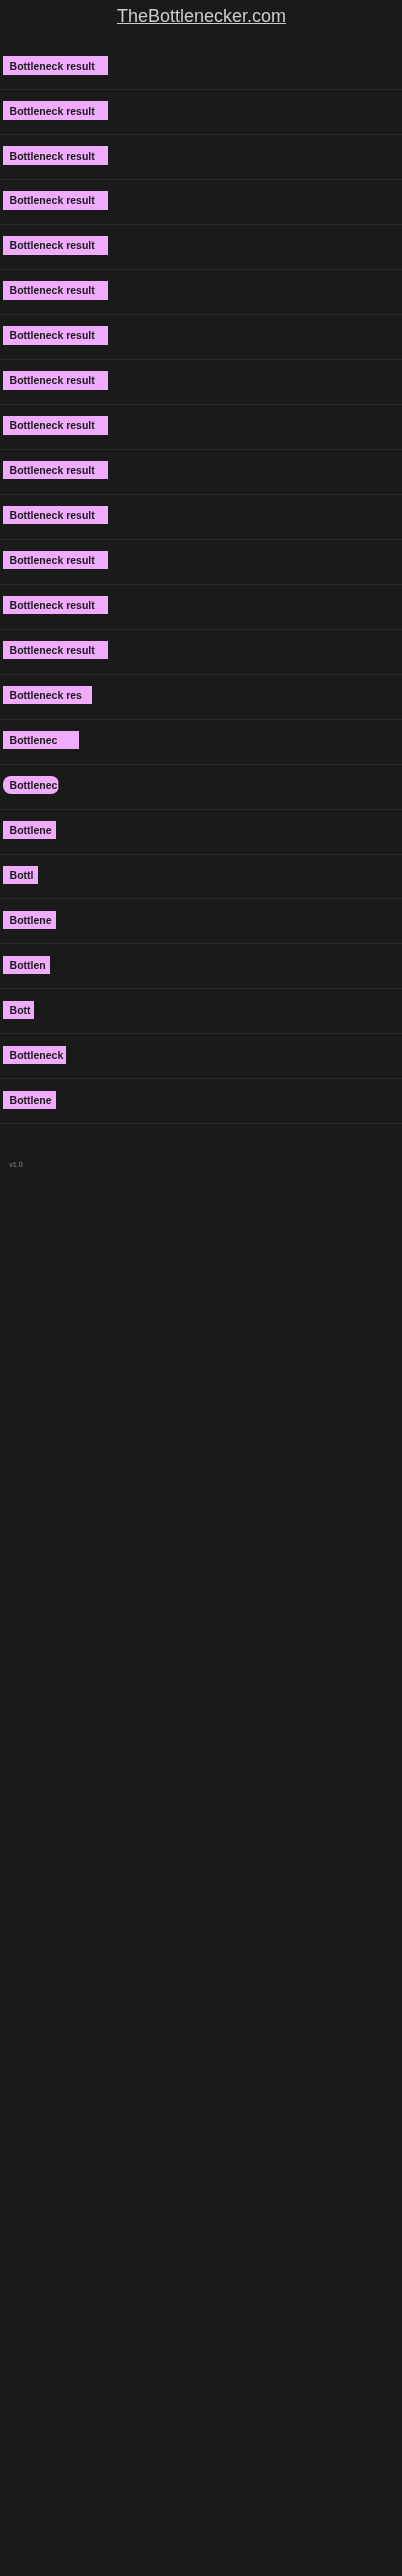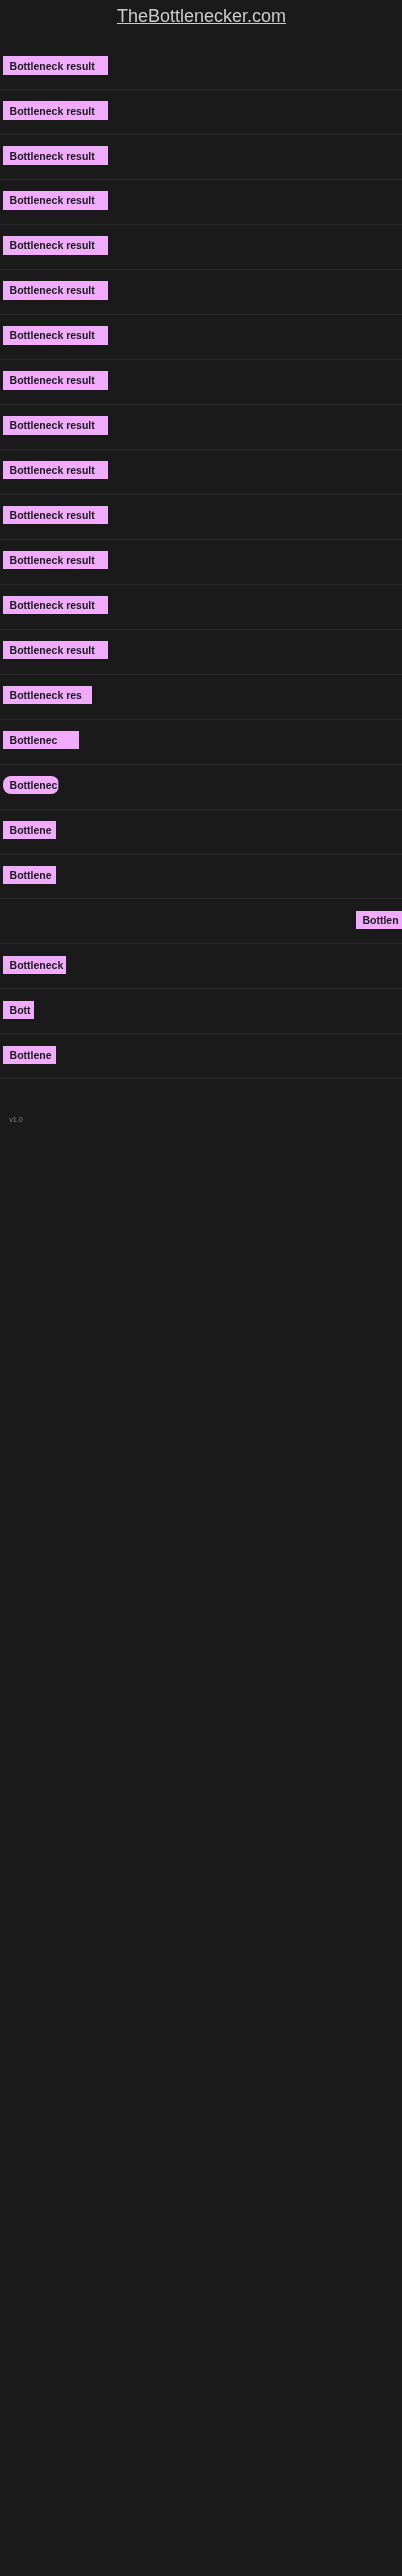--- a/index.html
+++ b/index.html
@@ -61,20 +61,21 @@
     <div style="padding: 11.3px 0px 11.3px 3.2px; border-bottom: 0.8px solid rgb(42, 42, 42);"><div class="bottleneck-bar" style="width: 105px;">Bottleneck result</div></div>
     <div style="padding: 11.3px 0px 11.3px 3.2px; border-bottom: 0.8px solid rgb(42, 42, 42);"><div class="bottleneck-bar" style="width: 105px;">Bottleneck result</div></div>
     <div style="padding: 11.3px 0px 11.3px 3.2px; border-bottom: 0.8px solid rgb(42, 42, 42);"><div class="bottleneck-bar" style="width: 105px;">Bottleneck result</div></div>
     <div style="padding: 11.3px 0px 11.3px 3.2px; border-bottom: 0.8px solid rgb(42, 42, 42);"><div class="bottleneck-bar" style="width: 105px;">Bottleneck result</div></div>
     <div style="padding: 11.3px 0px 11.3px 3.2px; border-bottom: 0.8px solid rgb(42, 42, 42);"><div class="bottleneck-bar" style="width: 105px;">Bottleneck result</div></div>
     <div style="padding: 11.3px 0px 11.3px 3.2px; border-bottom: 0.8px solid rgb(42, 42, 42);"><div class="bottleneck-bar" style="width: 105px;">Bottleneck result</div></div>
     <div style="padding: 11.3px 0px 11.3px 3.2px; border-bottom: 0.8px solid rgb(42, 42, 42);"><div class="bottleneck-bar" style="width: 89px;">Bottleneck res</div></div>
     <div style="padding: 11.3px 0px 11.3px 3.2px; border-bottom: 0.8px solid rgb(42, 42, 42);"><div class="bottleneck-bar" style="width: 76px;">Bottlenec</div></div>
     <div style="padding: 11.3px 0px 11.3px 3.2px; border-bottom: 0.8px solid rgb(42, 42, 42);"><div class="bottleneck-bar" style="width: 56px; border-radius: 8px;">Bottleneck re</div></div>
     <div style="padding: 11.3px 0px 11.3px 3.2px; border-bottom: 0.8px solid rgb(42, 42, 42);"><div class="bottleneck-bar" style="width: 53px;">Bottlene</div></div>
+    <div style="padding: 11.3px 0px 11.3px 3.2px; border-bottom: 0.8px solid rgb(42, 42, 42);"><div class="bottleneck-bar" style="width: 35px;">Bottl</div></div>
     <div style="padding: 11.3px 0px 11.3px 3.2px; border-bottom: 0.8px solid rgb(42, 42, 42);"><div class="bottleneck-bar" style="width: 53px;">Bottlene</div></div>
-    <div style="padding: 11.3px 0px 11.3px 3.2px; border-bottom: 0.8px solid rgb(42, 42, 42); text-align: right;"><div class="bottleneck-bar" style="width: 47px;">Bottlen</div></div>
+    <div style="padding: 11.3px 0px 11.3px 3.2px; border-bottom: 0.8px solid rgb(42, 42, 42);"><div class="bottleneck-bar" style="width: 47px;">Bottlen</div></div>
+    <div style="padding: 11.3px 0px 11.3px 3.2px; border-bottom: 0.8px solid rgb(42, 42, 42);"><div class="bottleneck-bar" style="width: 31px;">Bott</div></div>
     <div style="padding: 11.3px 0px 11.3px 3.2px; border-bottom: 0.8px solid rgb(42, 42, 42);"><div class="bottleneck-bar" style="width: 63px;">Bottleneck</div></div>
-    <div style="padding: 11.3px 0px 11.3px 3.2px; border-bottom: 0.8px solid rgb(42, 42, 42);"><div class="bottleneck-bar" style="width: 31px;">Bott</div></div>
     <div style="padding: 11.3px 0px 11.3px 3.2px; border-bottom: 0.8px solid rgb(42, 42, 42);"><div class="bottleneck-bar" style="width: 53px;">Bottlene</div></div>
     <div style="color: rgb(136, 136, 136); font-size: 7.2px; padding: 3.2px; margin-top: 32px; margin-left: 6px;">v1.0</div>
   </div>
 
 
 </body></html>

